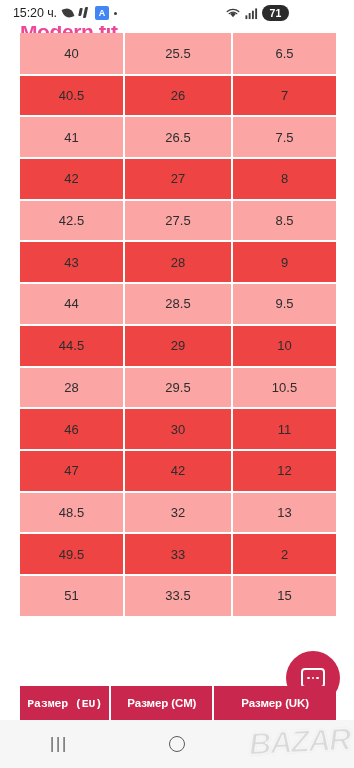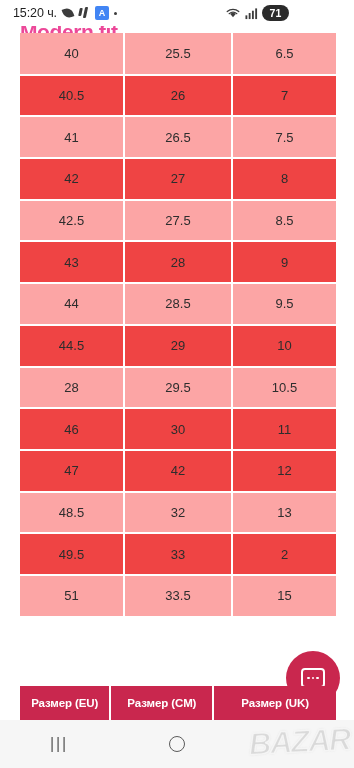--- a/index.html
+++ b/index.html
@@ -179,21 +179,21 @@
     color: #ffffff;
     font-size: 11.5px;
     font-weight: bold;
     display: flex;
     align-items: center;
     justify-content: center;
     border-right: 2px solid #ffffff;
     letter-spacing: -0.1px;
   }
   .header-cell:last-child { border-right: none; }
-  .hc1 { width: 96px; }
+  .hc1 { width: 96px; font-family: Liberation Mono, monospace; }
   .hc2 { width: 108px; }
   .hc3 { width: 128px; }
 
   
   .chat-fab {
     position: absolute;
     right: 14px;
     bottom: 63px;
     width: 54px;
     height: 54px;

